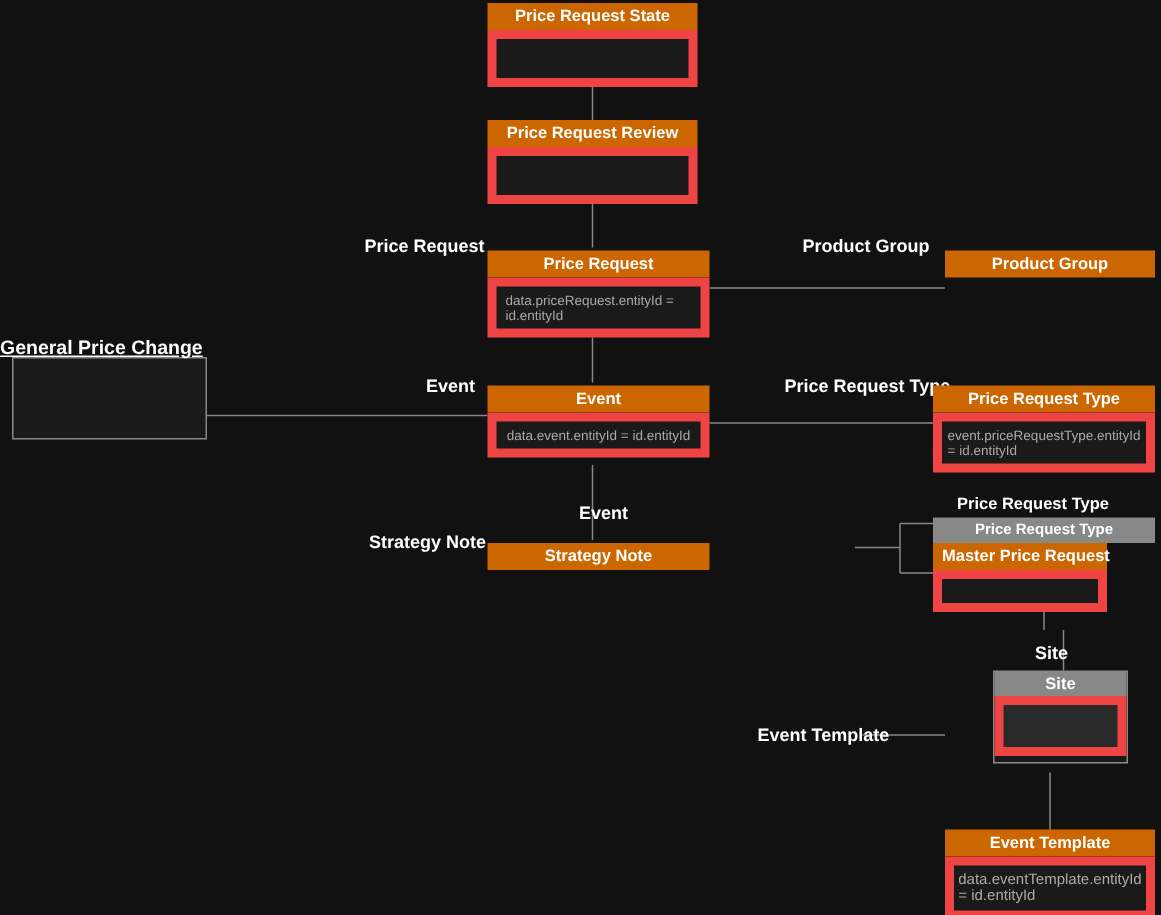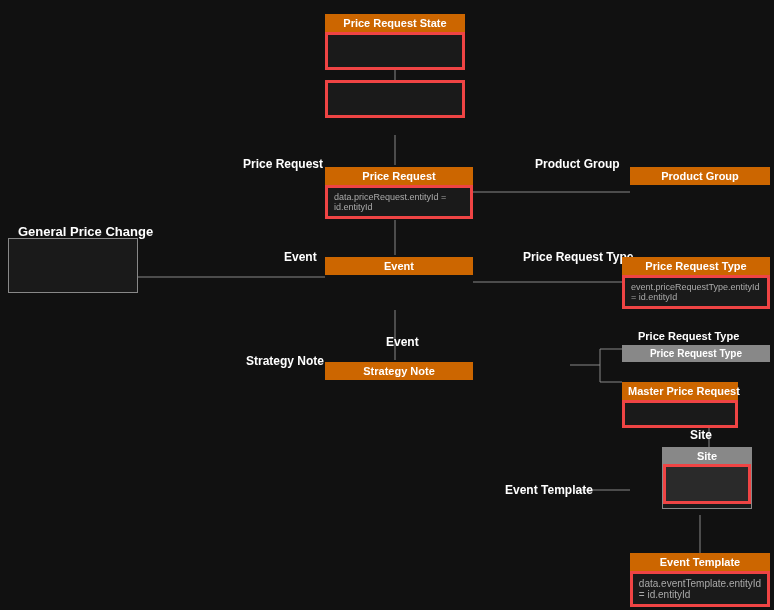--- a/index.html
+++ b/index.html
@@ -26,21 +26,21 @@
       background: #cc6600;
       color: #fff;
       font-size: 11px;
       font-weight: bold;
       padding: 3px 6px;
       text-align: center;
       white-space: nowrap;
     }
     .node-body {
       background: #1a1a1a;
-      border: 3px solid #ef4444;
+      border: 6px solid #ef4444;
       color: #aaa;
       font-size: 9px;
       padding: 4px 6px;
       min-height: 28px;
       display: flex;
       align-items: center;
       justify-content: center;
     }
     .node-simple {
       background: #1a1a1a;
@@ -107,42 +107,44 @@
     <line x1="709" y1="455" x2="709" y2="420" stroke="#888" stroke-width="1"></line>
     <line x1="696" y1="420" x2="696" y2="407" stroke="#888" stroke-width="1"></line>
 
     <line x1="700" y1="515" x2="700" y2="555" stroke="#888" stroke-width="1"></line>
     <line x1="575" y1="490" x2="630" y2="490" stroke="#888" stroke-width="1"></line>
   </svg>
 
   <div class="node" style="left:8px; top:238px; width:130px;">
     <div class="node-body node-simple" style="border:1.5px solid #888; min-height:55px; background:#1a1a1a;"></div>
   </div>
-  <span class="label-bold" style="left:18px; top:224px;">General Price Change</span>
+  <span class="label-bold" style="left:0; top:224px;text-decoration:underline;">General Price Change</span>
 
-  <div class="node" style="left:325px; top:14px; width:140px;">
+  <div class="node" style="left:325px; top:2px; width:140px;">
     <div class="node-header">Price Request State</div>
     <div class="node-body" style="min-height:38px;"></div>
   </div>
 
   <div class="node" style="left:325px; top:80px; width:140px;">
+    <div class="node-header">Price Request Review</div>
     <div class="node-body" style="min-height:38px;"></div>
   </div>
 
   <span class="label-bold" style="left:243px; top:157px; font-size:12px;">Price Request</span>
 
   <div class="node" style="left:325px; top:167px; width:148px;">
     <div class="node-header">Price Request</div>
     <div class="node-body">data.priceRequest.entityId = id.entityId</div>
   </div>
 
   <span class="label-bold" style="left:284px; top:250px; font-size:12px;">Event</span>
 
   <div class="node" style="left:325px; top:257px; width:148px;">
     <div class="node-header">Event</div>
+    <div class="node-body">data.event.entityId = id.entityId</div>
   </div>
 
   <span class="label-bold" style="left:386px; top:335px; font-size:12px;">Event</span>
 
   <span class="label-bold" style="left:246px; top:354px; font-size:12px;">Strategy Note</span>
 
   <div class="node" style="left:325px; top:362px; width:148px;">
     <div class="node-header">Strategy Note</div>
   </div>
 
@@ -158,21 +160,21 @@
     <div class="node-header">Price Request Type</div>
     <div class="node-body">event.priceRequestType.entityId = id.entityId</div>
   </div>
 
   <span class="label-bold" style="left:638px; top:330px; font-size:11px;">Price Request Type</span>
 
   <div class="node" style="left:622px; top:345px; width:148px;">
     <div class="node-header" style="background:#888; font-size:10px;">Price Request Type</div>
   </div>
 
-  <div class="node" style="left:622px; top:362px; width:116px;margin-top:20px;">
+  <div class="node" style="left:622px; top:362px; width:116px;">
     <div class="node-header">Master Price Request</div>
     <div class="node-body" style="min-height:28px;"></div>
   </div>
 
   <span class="label-bold" style="left:690px; top:428px; font-size:12px;">Site</span>
 
   <div class="site-node" style="left:662px; top:447px; width:90px; height:62px;">
     <div class="node-header" style="background:#888;">Site</div>
     <div class="node-body" style="min-height:40px; background:#2a2a2a;"></div>
   </div>

